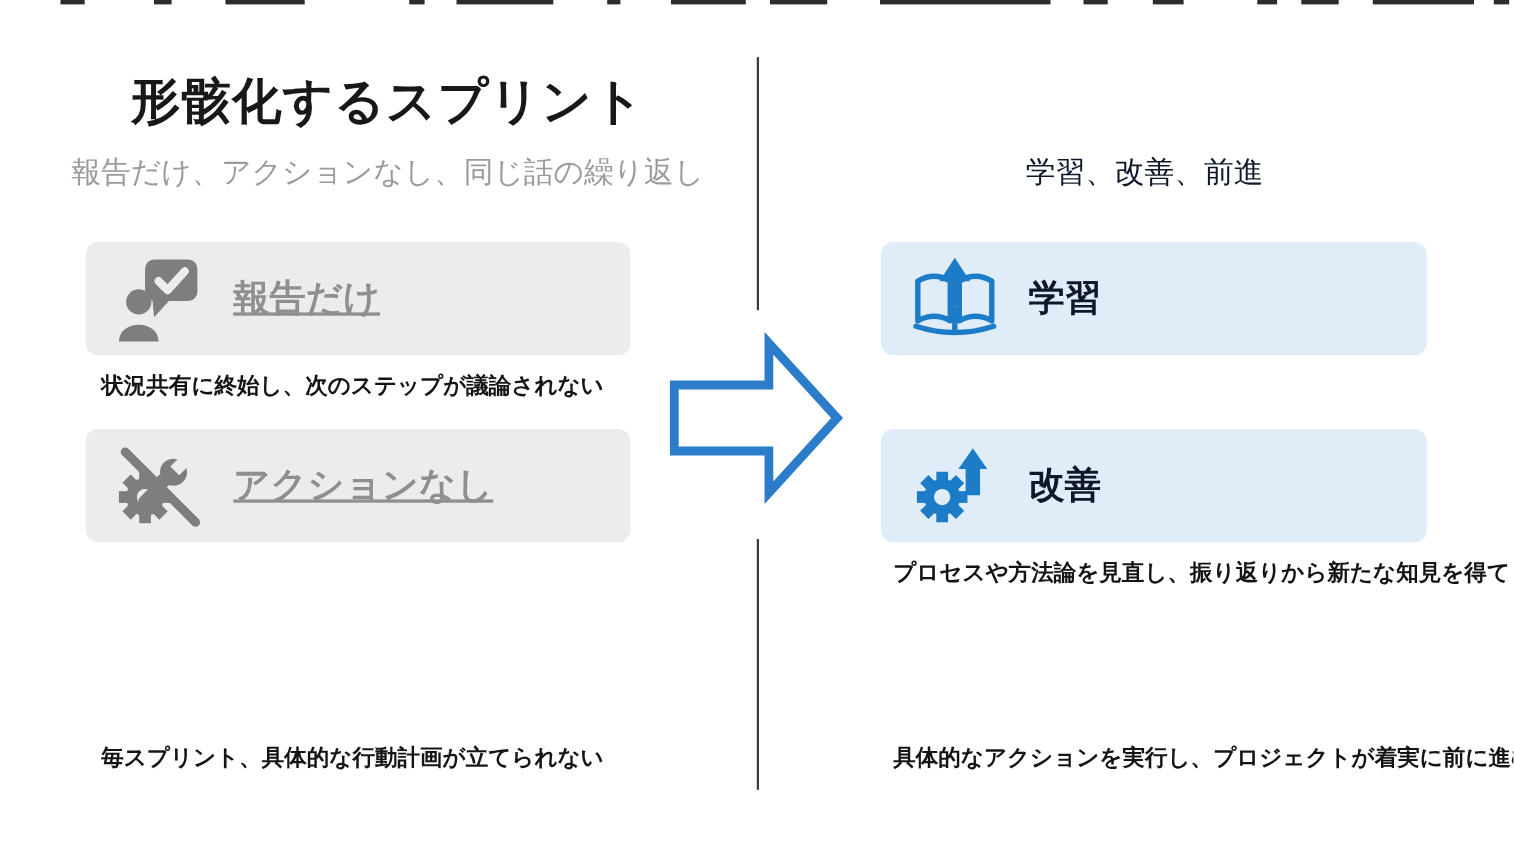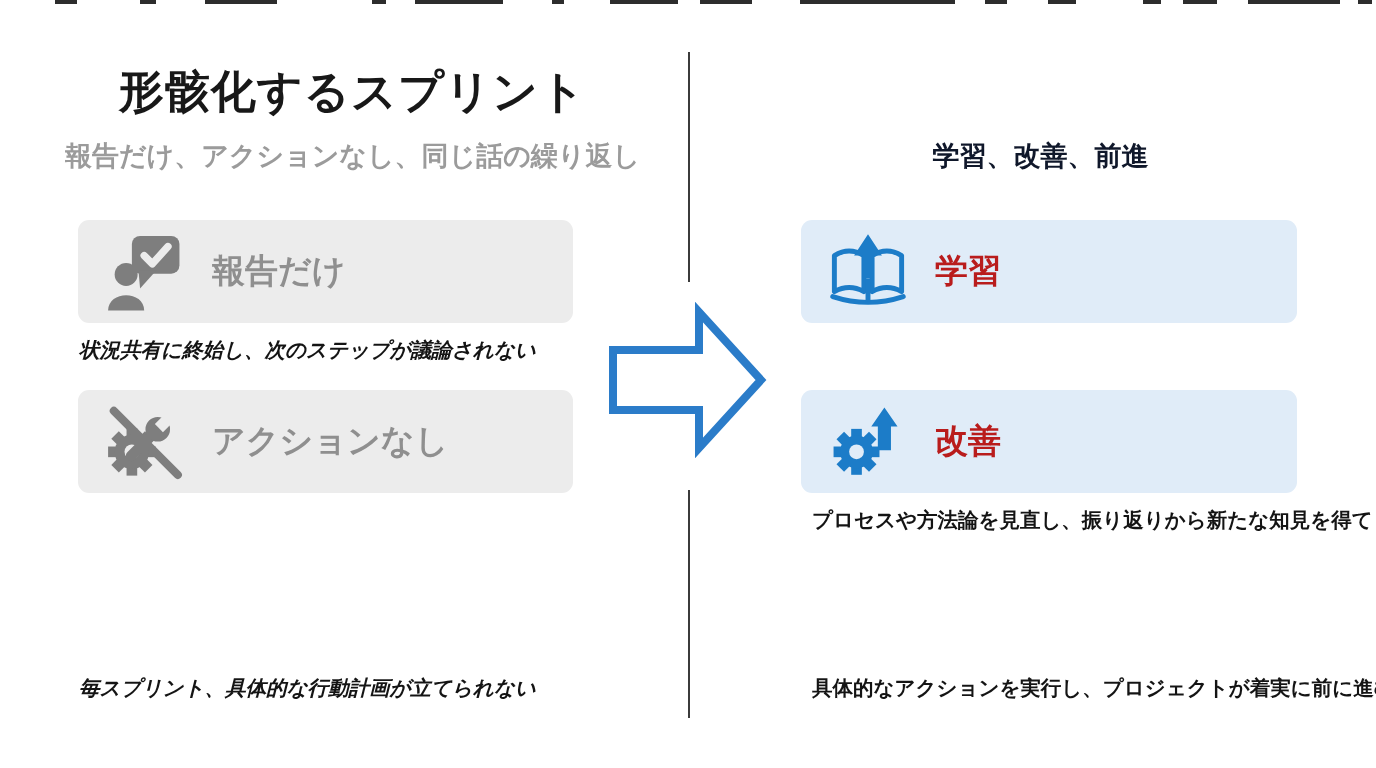--- a/index.html
+++ b/index.html
@@ -10,36 +10,36 @@
   
   .top-artifact span{position:absolute;top:0;height:4px;background:#2d2d2d;}
 
   .half{position:absolute;top:0;height:100%;padding-left:16px;}
   .half.left{left:0;width:689px;}
   .half.right{left:689px;width:687px;}
 
   .title{position:absolute;top:62px;left:0;width:100%;margin:0;text-align:center;
     font-size:45px;font-weight:800;color:#181818;letter-spacing:1px;}
   .subtitle{position:absolute;top:138px;left:0;width:100%;margin:0;text-align:center;
-    font-size:27px;font-weight:700;}
+    font-size:27px;font-weight:400;}
   .half.left .subtitle{color:#9b9b9b;}
   .half.right .subtitle{color:#0f172a;}
 
   .card{position:absolute;height:103px;border-radius:11px;display:flex;align-items:center;
     gap:26px;padding-left:26px;box-sizing:border-box;}
   .half.left  .card{left:78px;width:495px;background:#ececec;}
   .half.right .card{left:112px;width:496px;background:#e0ecf8;}
   .row1{top:220px}.row2{top:390px}.row3{top:558px}
 
   .card-label{font-size:33px;font-weight:800;white-space:nowrap;}
-  .half.left  .card-label{color:#8f8f8f;}
-  .half.right .card-label{color:#b91c1c;}
+  .half.left  .card-label{color:#8f8f8f;text-decoration:underline;}
+  .half.right .card-label{color:#0f172a;}
 
   .desc{position:absolute;margin:0;font-size:20.5px;font-weight:700;color:#141414;white-space:nowrap;}
-  .half.left  .desc{left:79px;font-style:italic;}
+  .half.left  .desc{left:92px;}
   .half.right .desc{left:123px;}
   .row1d{top:336px}.row2d{top:506px}.row3d{top:674px}
 
   .icon{display:inline-flex;width:82px;height:82px;flex:0 0 82px;}
   .icon svg{width:100%;height:100%;}
   .gray-icon{color:#7e7e7e;}
   .blue-icon{color:#1c7cc8;}
 
   .divider{position:absolute;left:688px;width:2px;background:#3b3b3b;}
   .divider-top{top:52px;height:230px;}

